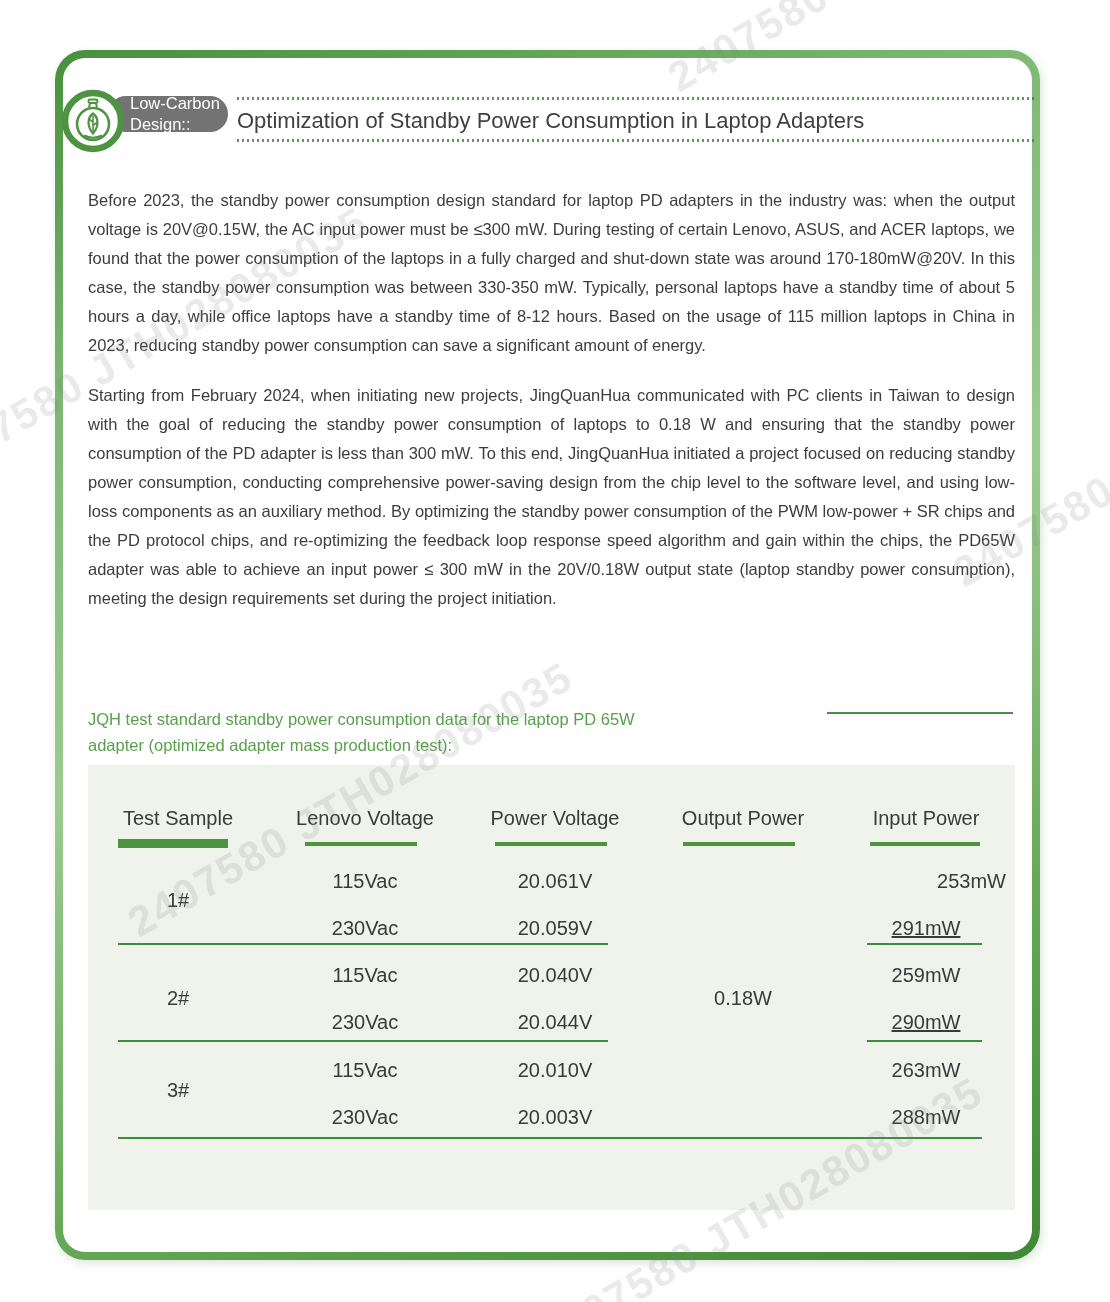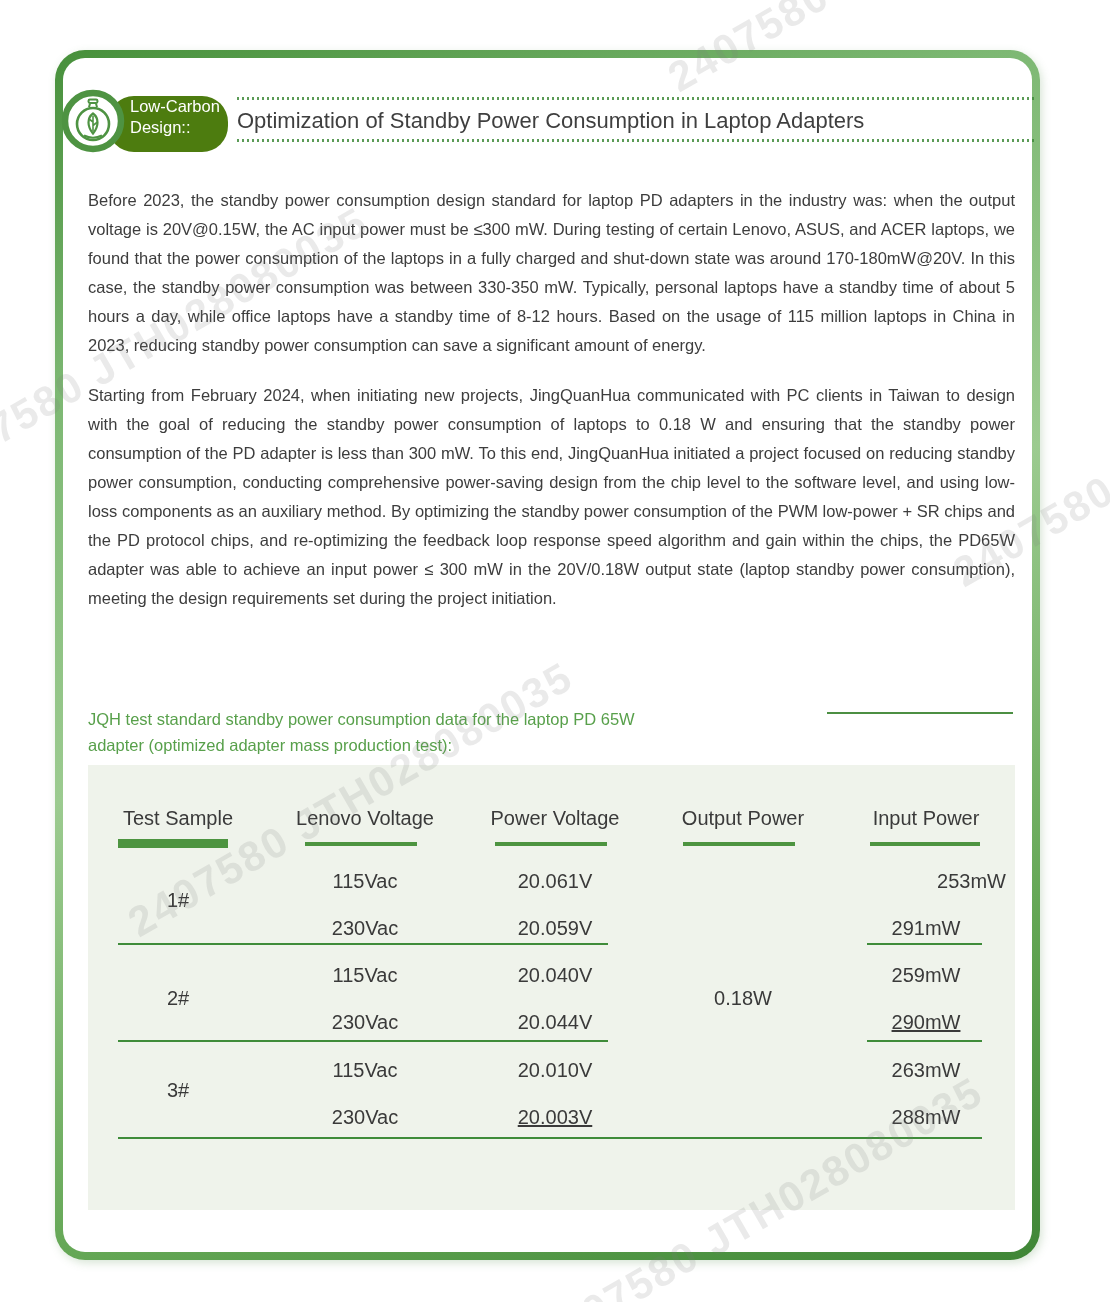--- a/index.html
+++ b/index.html
@@ -10,23 +10,23 @@
   
   .frame { position:absolute; left:55px; top:50px; width:985px; height:1210px;
            border-radius:30px; padding:8px; z-index:1;
            background:linear-gradient(160deg,#47903b 0%,#7db873 22%,#9ccb90 48%,#63a654 78%,#3f8636 100%);
            box-shadow:2px 3px 8px rgba(100,150,90,.25); }
   .frame-inner { width:100%; height:100%; background:#ffffff; border-radius:22px; }
 
   .layer { position:absolute; left:0; top:0; width:1110px; height:1302px; z-index:4; }
 
   
-  .badge-pill { position:absolute; left:108px; top:96px; width:120px; height:56px;
-                background:#4d7c0f; border-radius:26px; color:#fff;
-                display:flex; flex-direction:column; 
+  .badge-pill { position:absolute; left:108px; top:96px; width:120px; height:36px;
+                background:#737373; border-radius:26px; color:#fff;
+                display:flex; flex-direction:column; justify-content:center;
                 padding-left:22px; font-size:16.5px; line-height:21px; font-weight:500; }
   .badge-icon { position:absolute; left:61px; top:89px; width:64px; height:64px; }
 
   
   .dotted { position:absolute; left:237px; width:800px; height:3px; opacity:.85;
             background-image:repeating-linear-gradient(90deg,#3e8a39 0 2px,transparent 2px 5px); }
   .doc-title { position:absolute; left:237px; top:108px; width:800px;
                font-size:22px; color:#3f3f3f; }
 
   
@@ -96,42 +96,42 @@
       <div class="bar" style="left:407px; top:77px; width:112px; height:4px;"></div>
       <div class="bar" style="left:595px; top:77px; width:112px; height:4px;"></div>
       <div class="bar" style="left:782px; top:77px; width:110px; height:4px;"></div>
 
       <div class="cell" style="left:10px;  top:124px;">1#</div>
       <div class="cell" style="left:197px; top:105px;">115Vac</div>
       <div class="cell" style="left:387px; top:105px;">20.061V</div>
       <div class="cell" style="left:758px; top:105px;text-align:right;">253mW</div>
       <div class="cell" style="left:197px; top:152px;">230Vac</div>
       <div class="cell" style="left:387px; top:152px;">20.059V</div>
-      <div class="cell" style="left:758px; top:152px;">291mW</div>
+      <div class="cell" style="left:758px; top:152px;text-decoration:underline;">291mW</div>
       <div class="sep" style="left:30px;  top:178px; width:490px;"></div>
       <div class="sep" style="left:779px; top:178px; width:115px;"></div>
 
       <div class="cell" style="left:10px;  top:222px;">2#</div>
       <div class="cell" style="left:197px; top:199px;">115Vac</div>
       <div class="cell" style="left:387px; top:199px;">20.040V</div>
       <div class="cell" style="left:758px; top:199px;">259mW</div>
       <div class="cell" style="left:197px; top:246px;">230Vac</div>
       <div class="cell" style="left:387px; top:246px;">20.044V</div>
       <div class="cell" style="left:758px; top:246px;text-decoration:underline;">290mW</div>
       <div class="sep" style="left:30px;  top:275px; width:490px;"></div>
       <div class="sep" style="left:779px; top:275px; width:115px;"></div>
 
       <div class="cell" style="left:575px; top:222px;">0.18W</div>
 
       <div class="cell" style="left:10px;  top:314px;">3#</div>
       <div class="cell" style="left:197px; top:294px;">115Vac</div>
       <div class="cell" style="left:387px; top:294px;">20.010V</div>
       <div class="cell" style="left:758px; top:294px;">263mW</div>
       <div class="cell" style="left:197px; top:341px;">230Vac</div>
-      <div class="cell" style="left:387px; top:341px;text-decoration:underline;">20.003V</div>
+      <div class="cell" style="left:387px; top:341px;">20.003V</div>
       <div class="cell" style="left:758px; top:341px;">288mW</div>
       <div class="sep" style="left:30px; top:372px; width:864px;"></div>
     </div>
 
   </div>
 
   <span class="wm" style="left:660px; top:60px;">2407580 JTH028080035</span>
   <span class="wm" style="left:-85px; top:450px;">2407580 JTH028080035</span>
   <span class="wm" style="left:945px; top:555px;">2407580 JTH028080035</span>
   <span class="wm" style="left:120px; top:905px;">2407580 JTH028080035</span>

